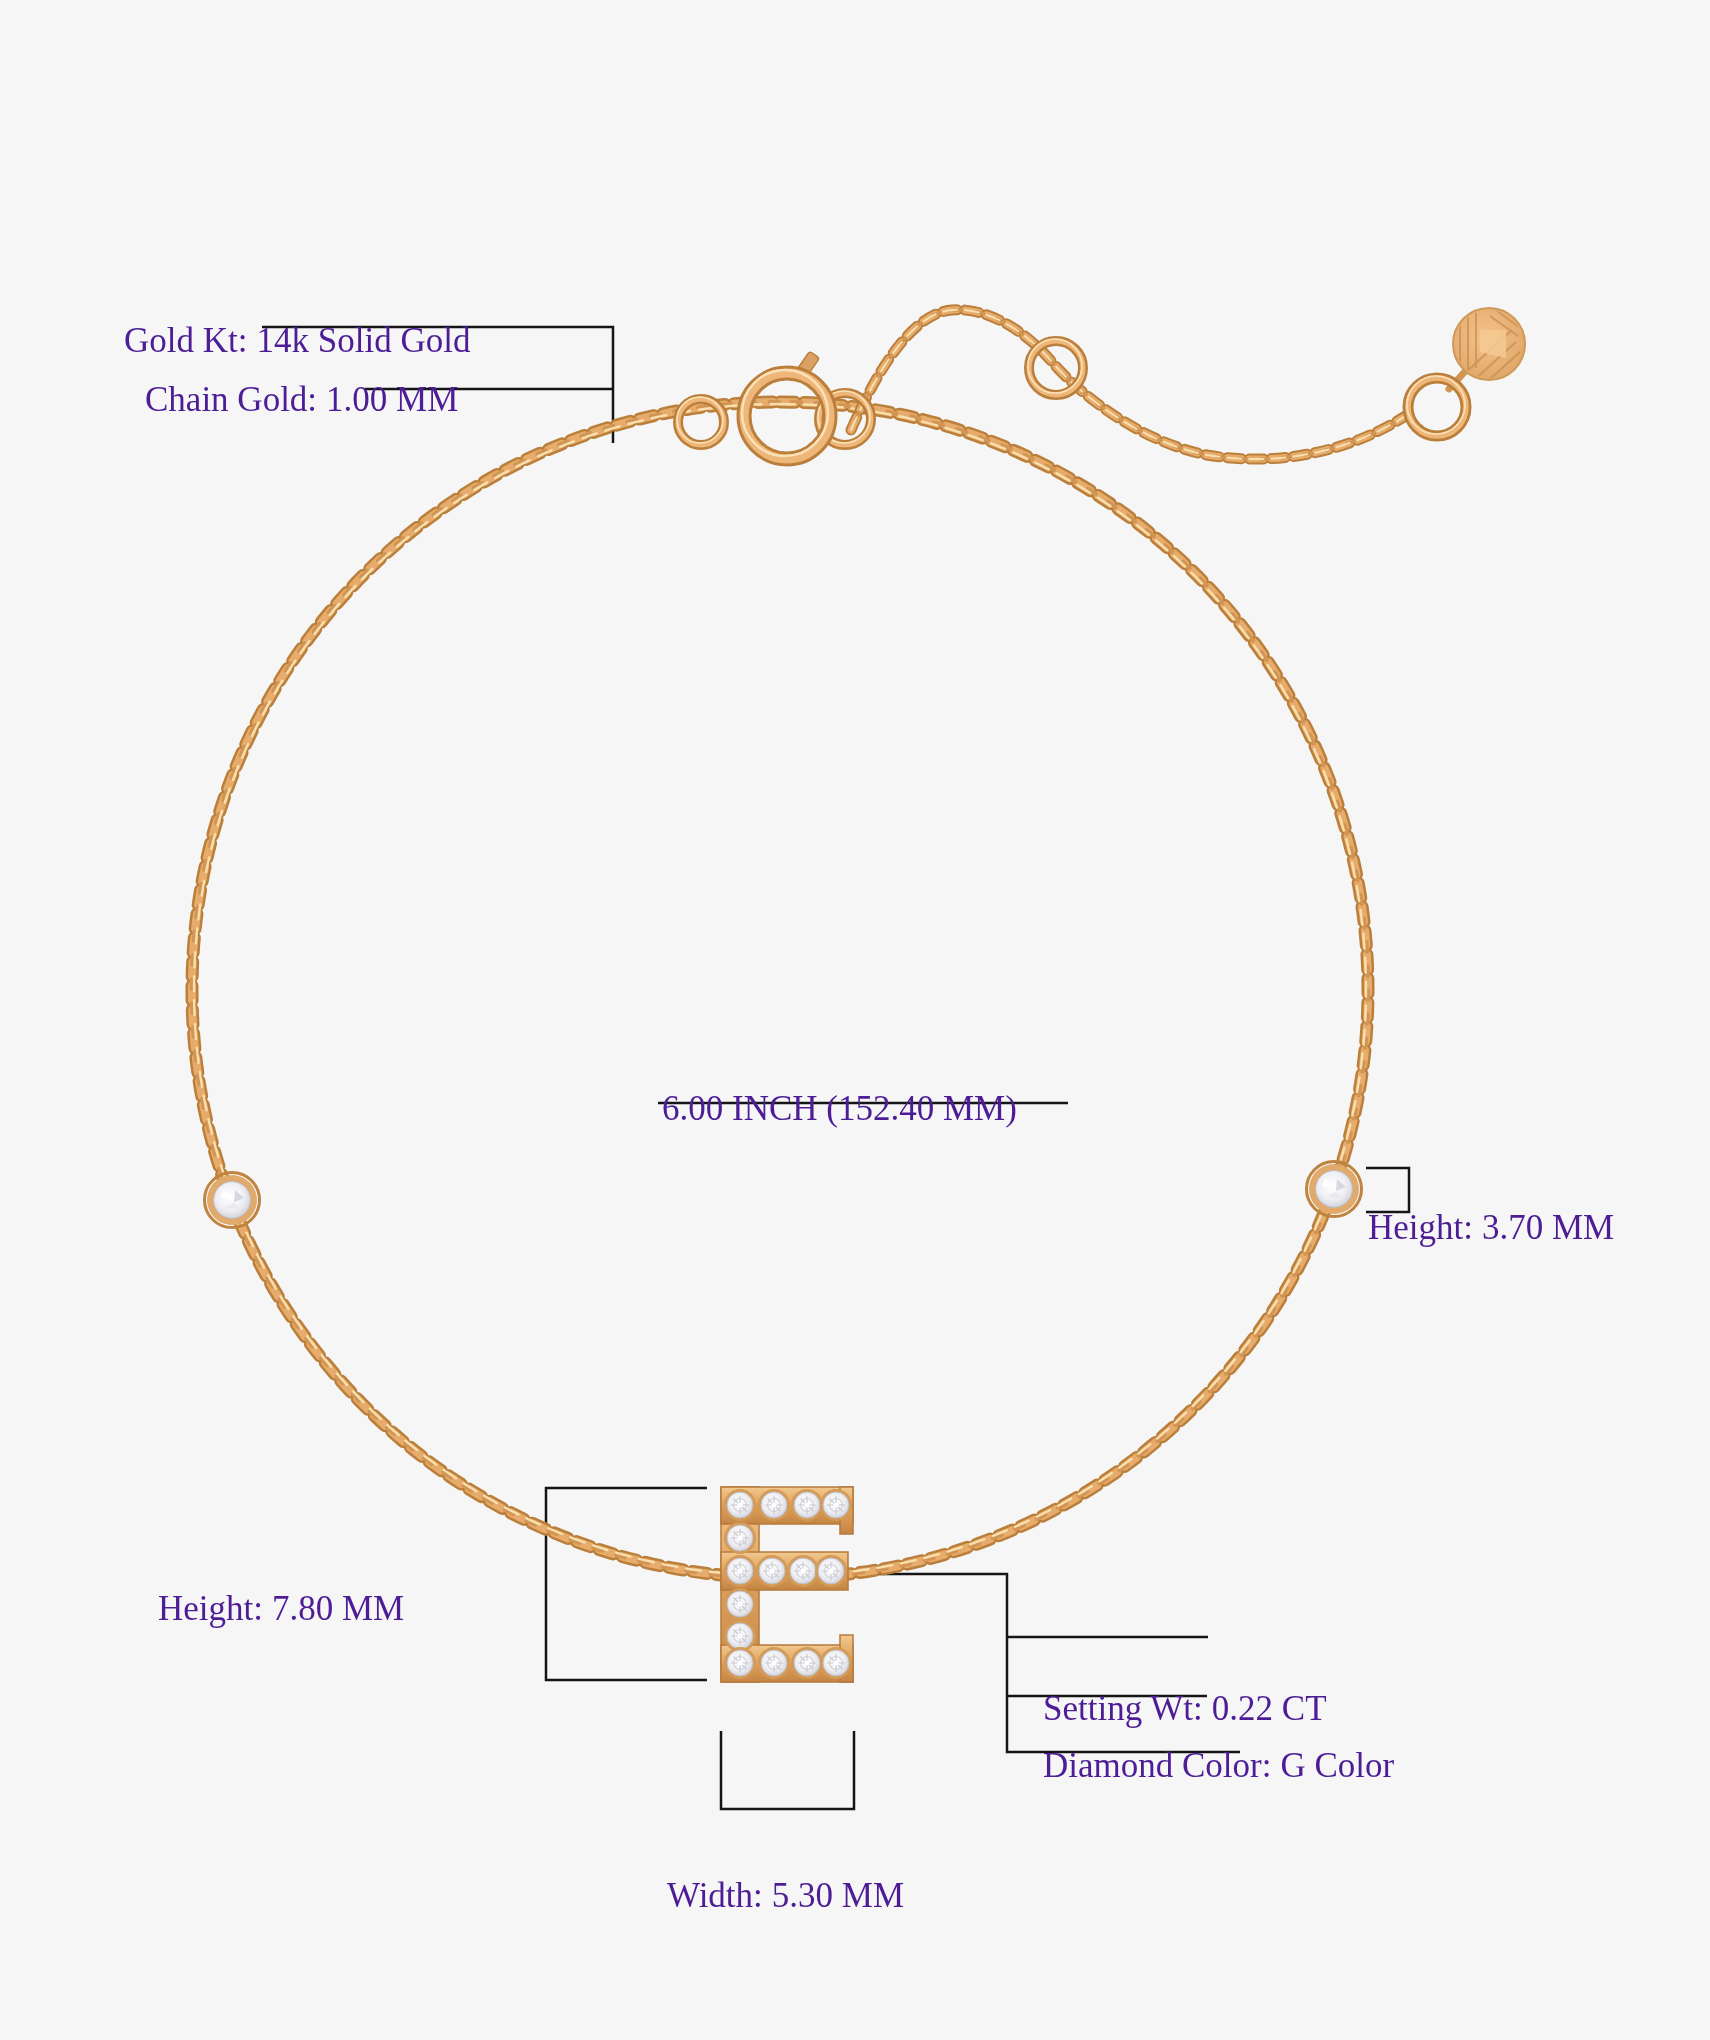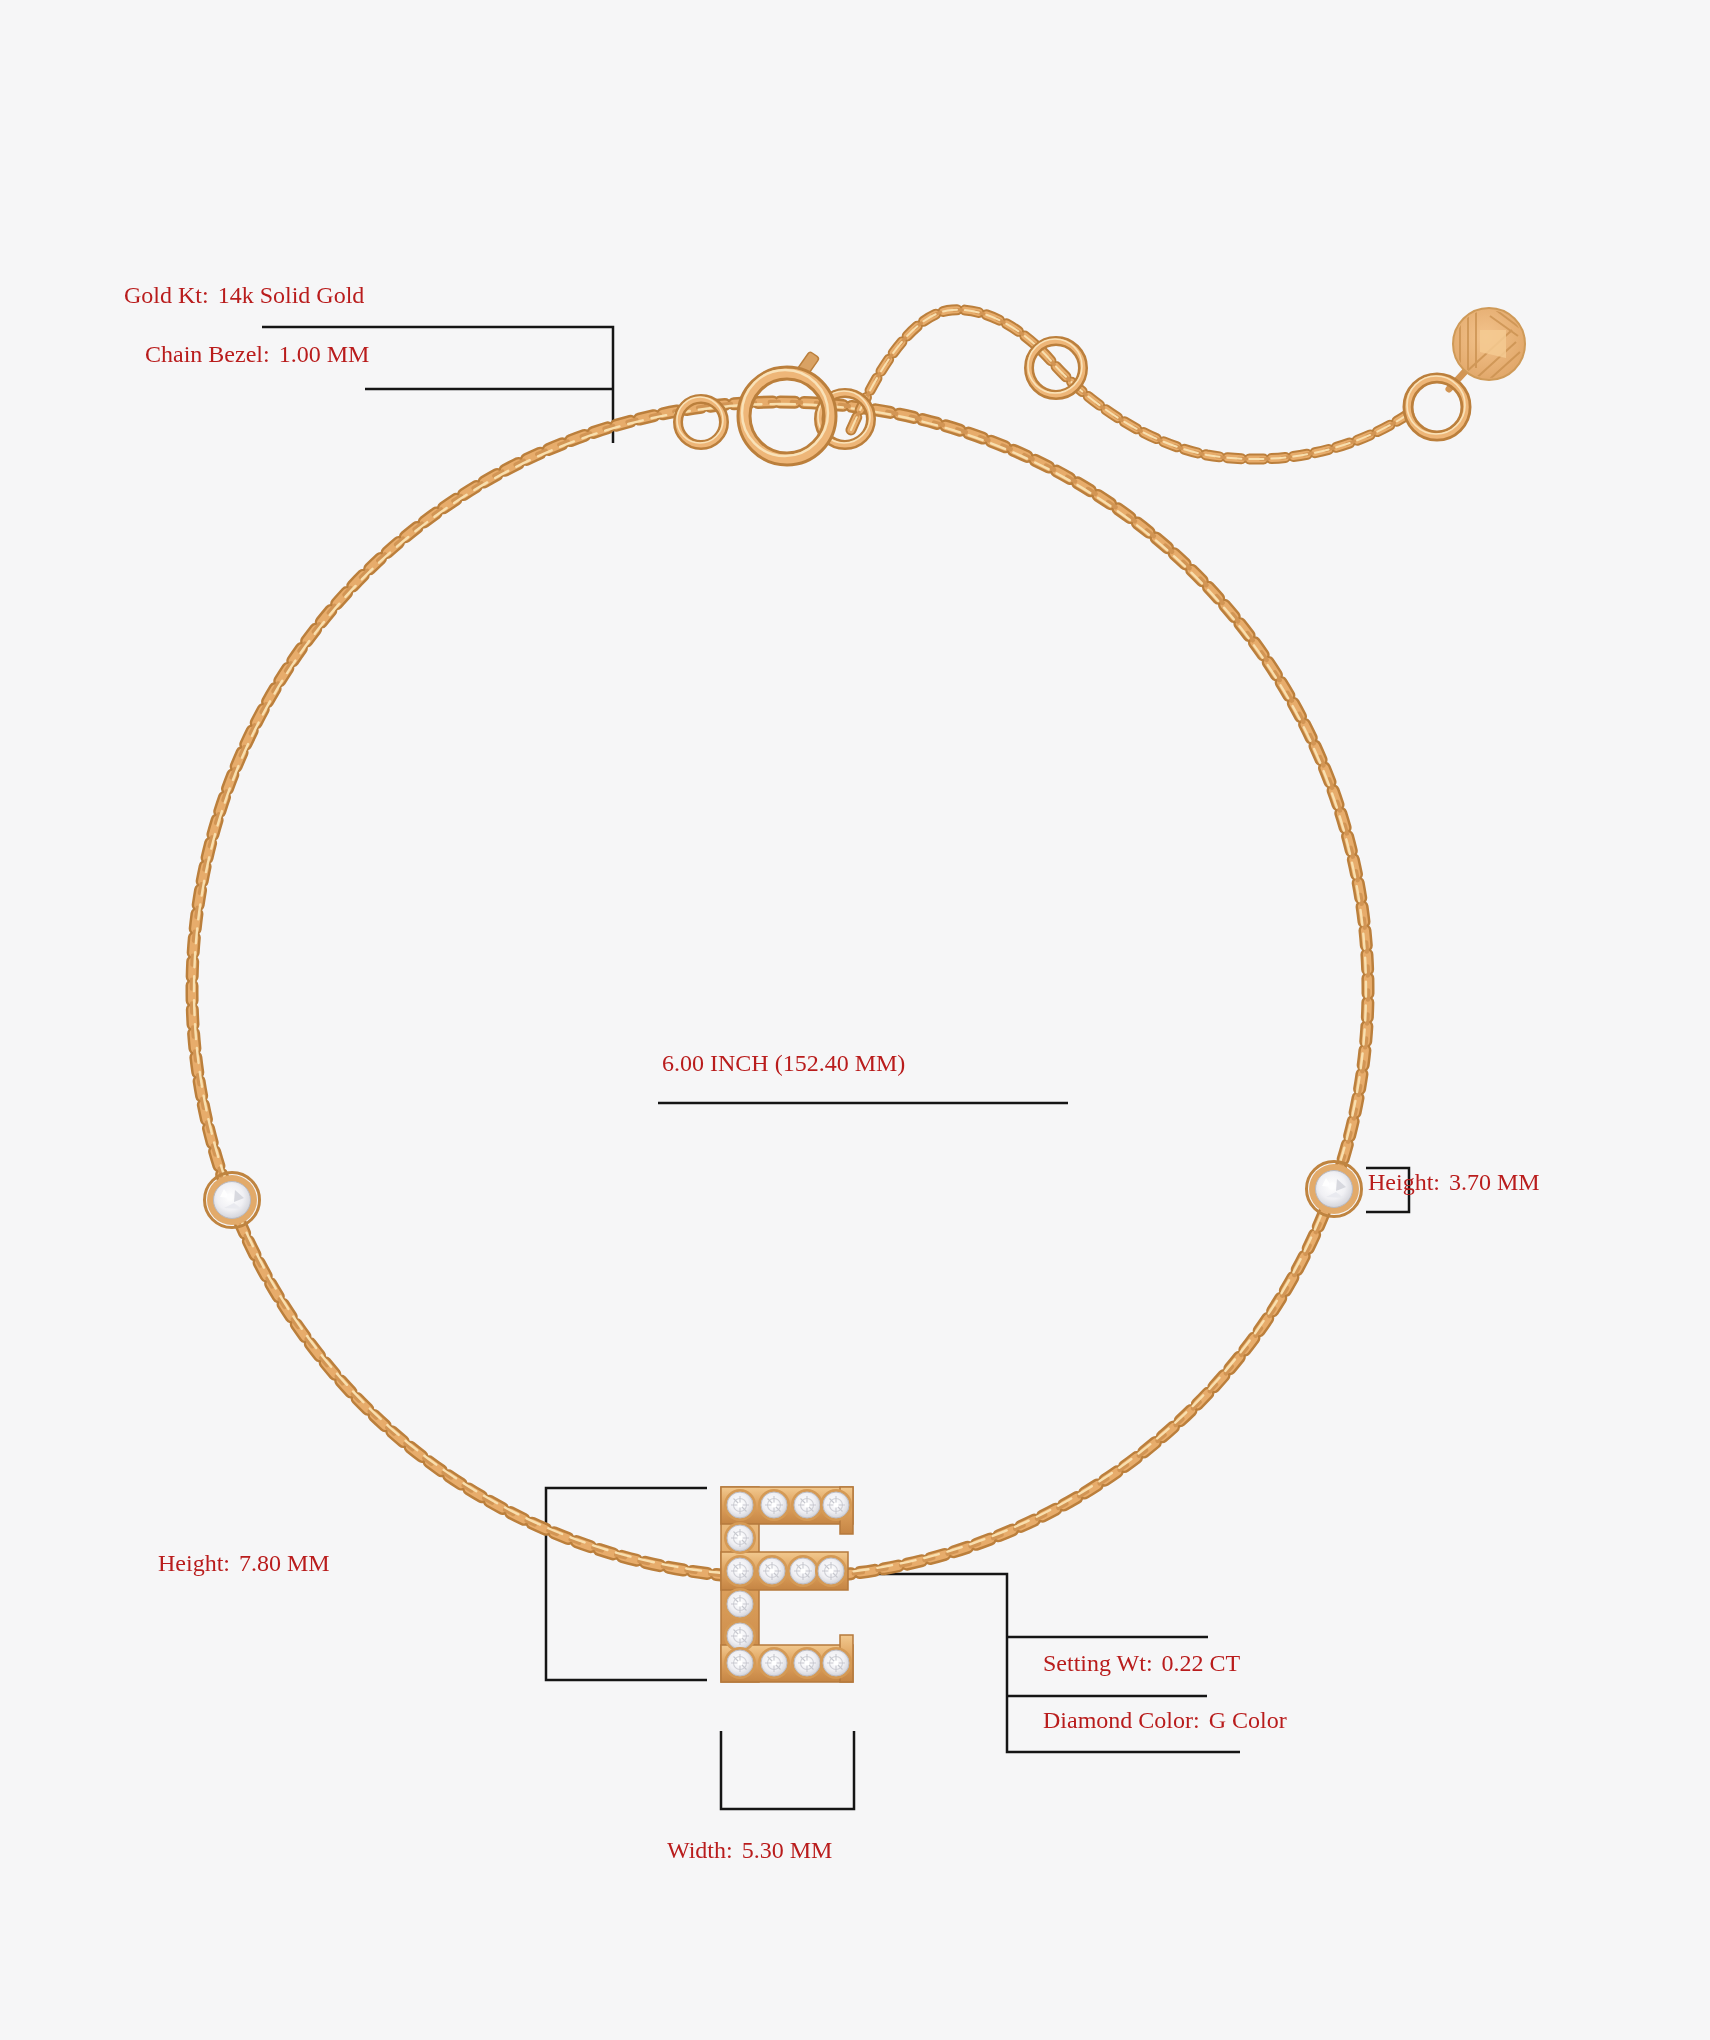--- a/index.html
+++ b/index.html
@@ -6,24 +6,25 @@
   .stage{
     position:relative;
     width:1710px;height:2040px;
     background:#f6f6f7;
     overflow:hidden;
     font-family:"Liberation Serif", serif;
   }
   .stage svg{position:absolute;left:0;top:0;}
   .ann{
     position:absolute;
-    font-size:24px;
-    color:#b91c1c;
+    font-size:35px;
+    color:#4c1d95;
     white-space:nowrap;
     line-height:1.1;
+    margin-top:40px;
   }
   .ann .val{margin-left:9px;}
 </style>
 </head>
 <body>
 
 <div class="stage">
 
   <svg width="1710" height="2040" viewBox="0 0 1710 2040">
     <defs>
@@ -164,21 +165,21 @@
       </g>
       <text x="722" y="1668" font-size="200" fill="transparent">E</text>
     </g>
   </svg>
 
   <div class="ann" style="left:124px;top:282px;">
     <span>Gold Kt:</span><span class="val">14k Solid Gold</span>
   </div>
 
   <div class="ann" style="left:145px;top:341px;">
-    <span>Chain Bezel:</span><span class="val">1.00 MM</span>
+    <span>Chain Gold:</span><span class="val">1.00 MM</span>
   </div>
 
 
   <div class="ann" style="left:662px;top:1050px;">
     <span>6.00 INCH (152.40 MM)</span>
   </div>
 
   <div class="ann" style="left:1368px;top:1169px;">
     <span>Height:</span><span class="val">3.70 MM</span>
   </div>

